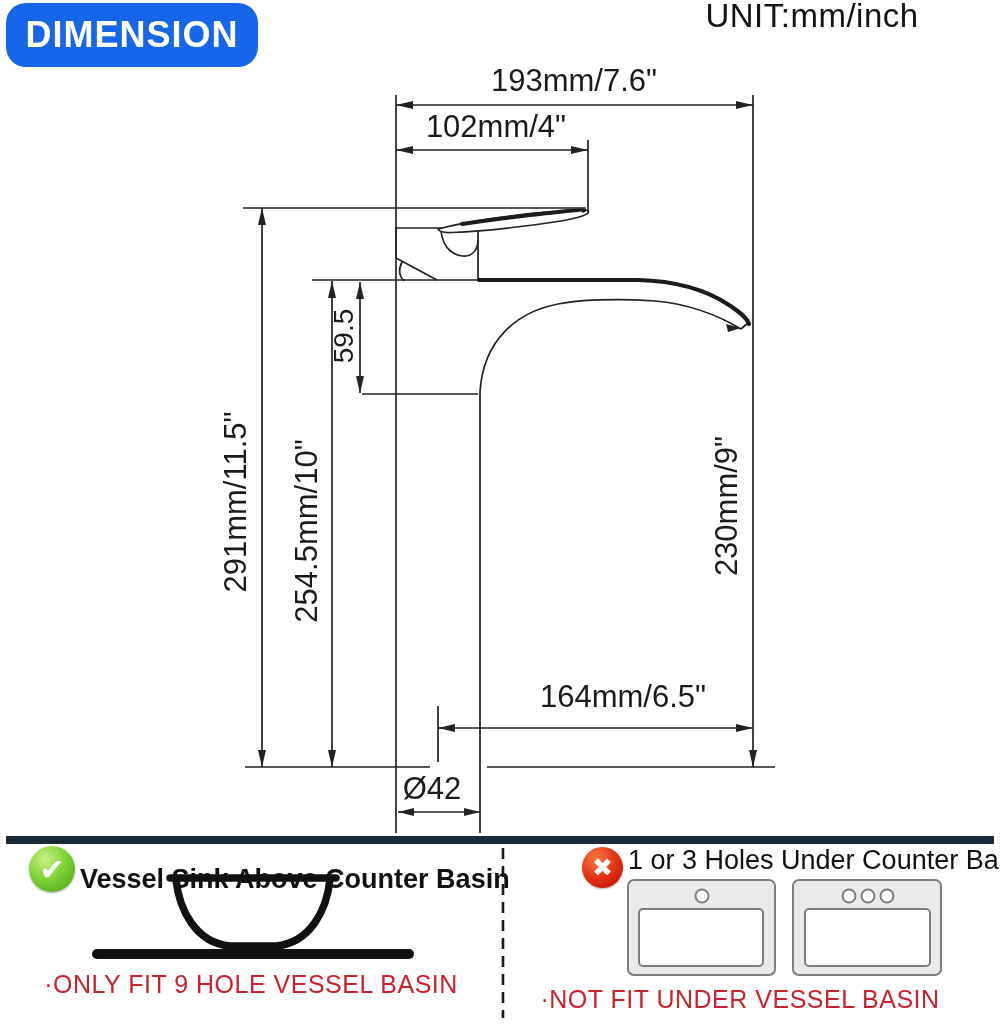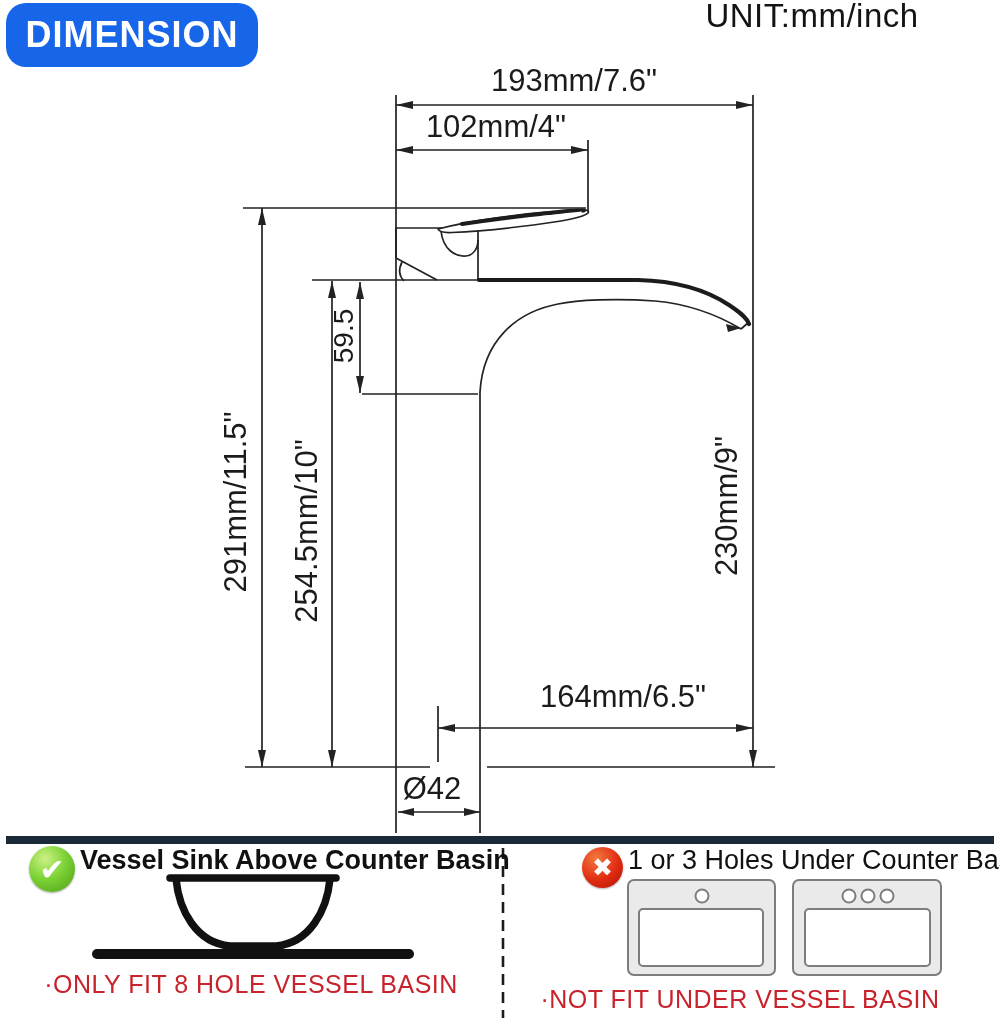--- a/index.html
+++ b/index.html
@@ -19,21 +19,21 @@
   }
   .dim{
     position:absolute;transform:translate(-50%,-50%);
     font-size:31px;color:#1b1b1b;white-space:nowrap;
   }
   .dim.vert{transform:translate(-50%,-50%) rotate(-90deg);}
   .dim.small{font-size:28px;}
   .panel-title{
     position:absolute;font-size:27px;color:#111;white-space:nowrap;
   }
-  .panel-title.bold{font-weight:bold;}
+  .panel-title.bold{font-weight:bold;margin-top:19px;}
   .note{
     position:absolute;transform:translate(-50%,-50%);
     font-size:25px;color:#c8232c;white-space:nowrap;letter-spacing:0.5px;
   }
   .icon-circle{
     position:absolute;border-radius:50%;display:flex;align-items:center;justify-content:center;
     color:#fff;font-weight:bold;
   }
   .check-circle{
     left:29px;top:846px;width:46px;height:46px;font-size:30px;
@@ -138,19 +138,19 @@
   <div class="dim" style="left:496px;top:127px;">102mm/4"</div>
   <div class="dim vert small" style="left:344px;top:336px;">59.5</div>
   <div class="dim vert" style="left:236px;top:502px;">291mm/11.5"</div>
   <div class="dim vert" style="left:307px;top:531px;">254.5mm/10"</div>
   <div class="dim vert" style="left:727px;top:506px;">230mm/9"</div>
   <div class="dim" style="left:623px;top:697px;">164mm/6.5"</div>
   <div class="dim" style="left:432px;top:789px;">Ø42</div>
 
   <div class="icon-circle check-circle">✔</div>
   <div class="panel-title bold" style="left:80px;top:845px;">Vessel Sink Above Counter Basin</div>
-  <div class="note" style="left:251px;top:984px;">·ONLY FIT 8 HOLE VESSEL BASIN</div>
+  <div class="note" style="left:251px;top:984px;">·ONLY FIT 9 HOLE VESSEL BASIN</div>
 
   <div class="icon-circle cross-circle">✖</div>
   <div class="panel-title" style="left:628px;top:845px;">1 or 3 Holes Under Counter Basin</div>
   <div class="note" style="left:740px;top:999px;">·NOT FIT UNDER VESSEL BASIN</div>
 
 </div>
 
 </body></html>

